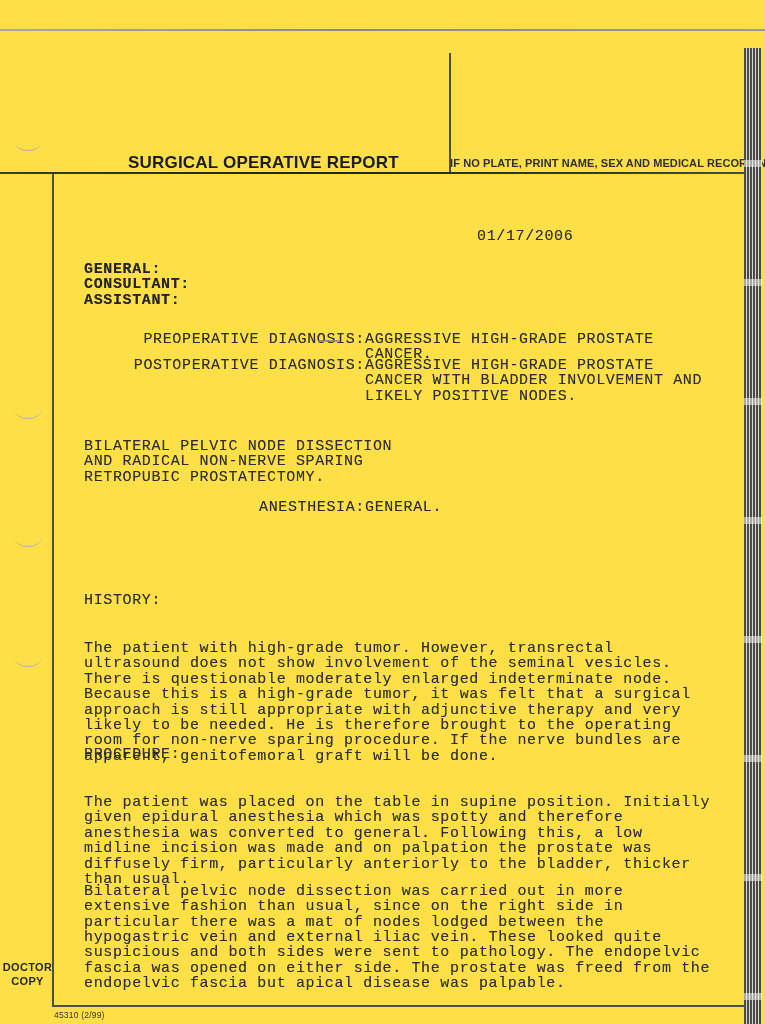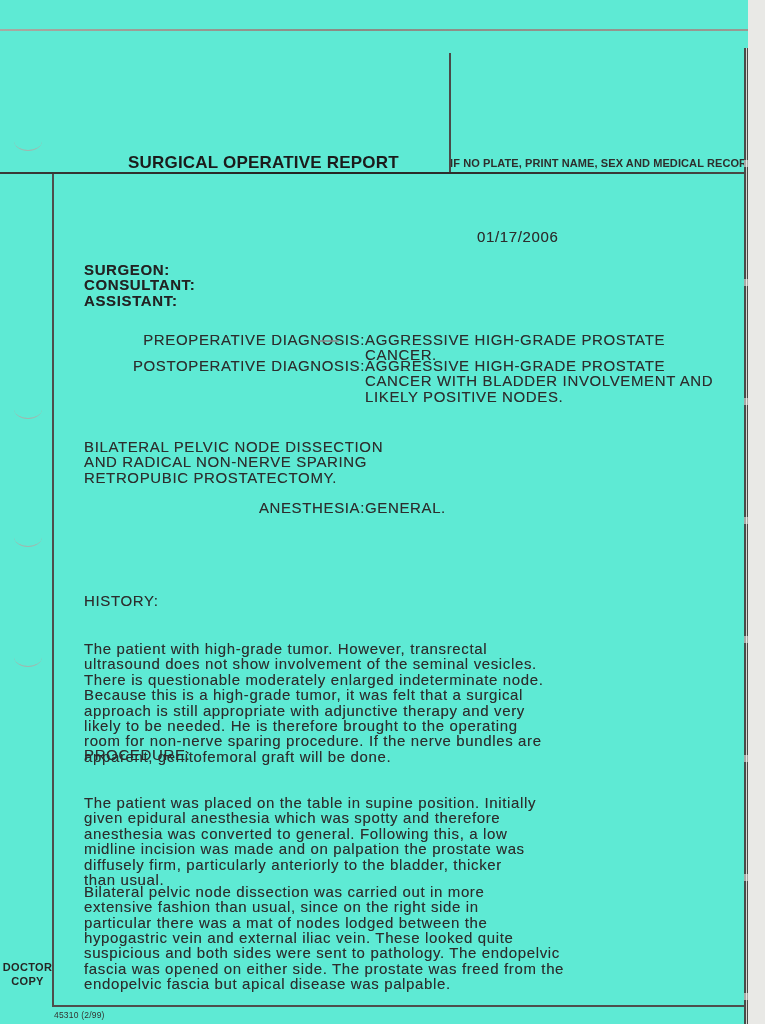--- a/index.html
+++ b/index.html
@@ -1,22 +1,21 @@
 <!DOCTYPE html>
 <html><head>
 <meta charset="utf-8">
 <style>
   html,body{margin:0;padding:0;background:#e9e9e6;}
   .page{
     position:relative;
-    width:704px;height:1024px;
-    background:#5eead4;
+    width:765px;height:1024px;
+    background:#fde047;
     overflow:hidden;
     font-family:"Liberation Sans",sans-serif;
-    padding-left:44px;
   }
   
   .top-edge{position:absolute;left:0;top:29px;width:765px;height:2px;
     background:linear-gradient(90deg,#a9a9a1,#8b8b84 45%,#9a9a93);}
   
   .header-divider{position:absolute;left:449px;top:53px;width:2px;height:121px;background:#4a4a48;}
   
   .header-rule{position:absolute;left:0;top:172px;width:747px;height:2px;
     background:linear-gradient(90deg,#3a3a38,#232321 40%,#3a3a38 85%,#4a4a46);}
   .report-title{
@@ -44,21 +43,21 @@
   
   .punch{
     position:absolute;left:14px;width:28px;height:10px;
     border-bottom:1.5px solid #adada7;
     border-radius:0 0 55% 55% / 0 0 100% 100%;
     opacity:.85;
   }
   
   .mono{
     position:absolute;
-    font-family:Liberation Sans, sans-serif;
+    font-family:Liberation Mono, monospace;
     font-size:15px;line-height:15.4px;letter-spacing:.63px;
     color:#2d2d2d;white-space:pre;
     text-shadow:0 0 .5px rgba(40,40,40,.4);
   }
   .staff{font-weight:bold;color:#222;}
   .field-row{left:84px;display:flex;}
   .field-label{flex:0 0 281px;white-space:pre;text-align:right;}
   .field-value{white-space:pre;}
   .section{left:84px;}
   .section-par{margin-top:2px;white-space:pre;}
@@ -89,21 +88,21 @@
   <div class="report-title">SURGICAL OPERATIVE REPORT</div>
   <div class="plate-note">IF NO PLATE, PRINT NAME, SEX AND MEDICAL RECORD NO.</div>
   <div class="header-divider"></div>
   <div class="header-rule"></div>
 
   <div class="doc-border"></div>
   <div class="binding"></div>
 
   <div class="mono" style="left:477px;top:229px">01/17/2006</div>
 
-  <div class="mono staff" style="left:84px;top:262px">SURGEON:
+  <div class="mono staff" style="left:84px;top:262px">GENERAL:
 CONSULTANT:
 ASSISTANT:</div>
 
   <div class="mono field-row" style="top:332px">
     <div class="field-label">PREOPERATIVE DIAGNOSIS:</div>
     <div class="field-value">AGGRESSIVE HIGH-GRADE PROSTATE
 CANCER.</div>
   </div>
   <div class="dash-artifact"></div>
 

